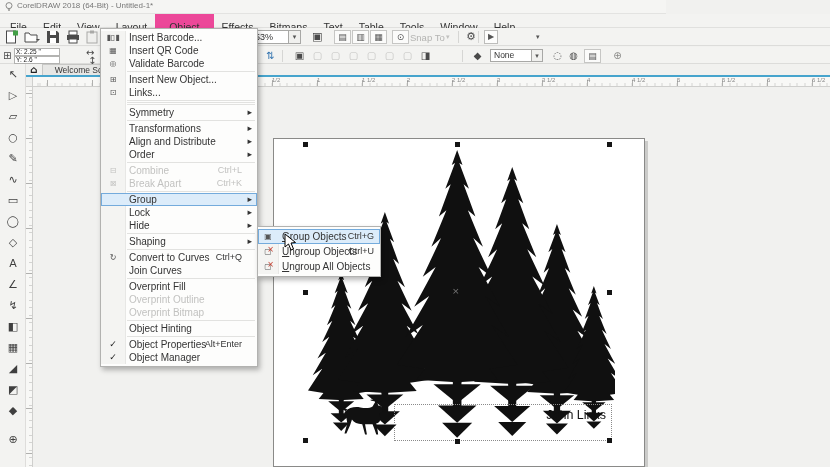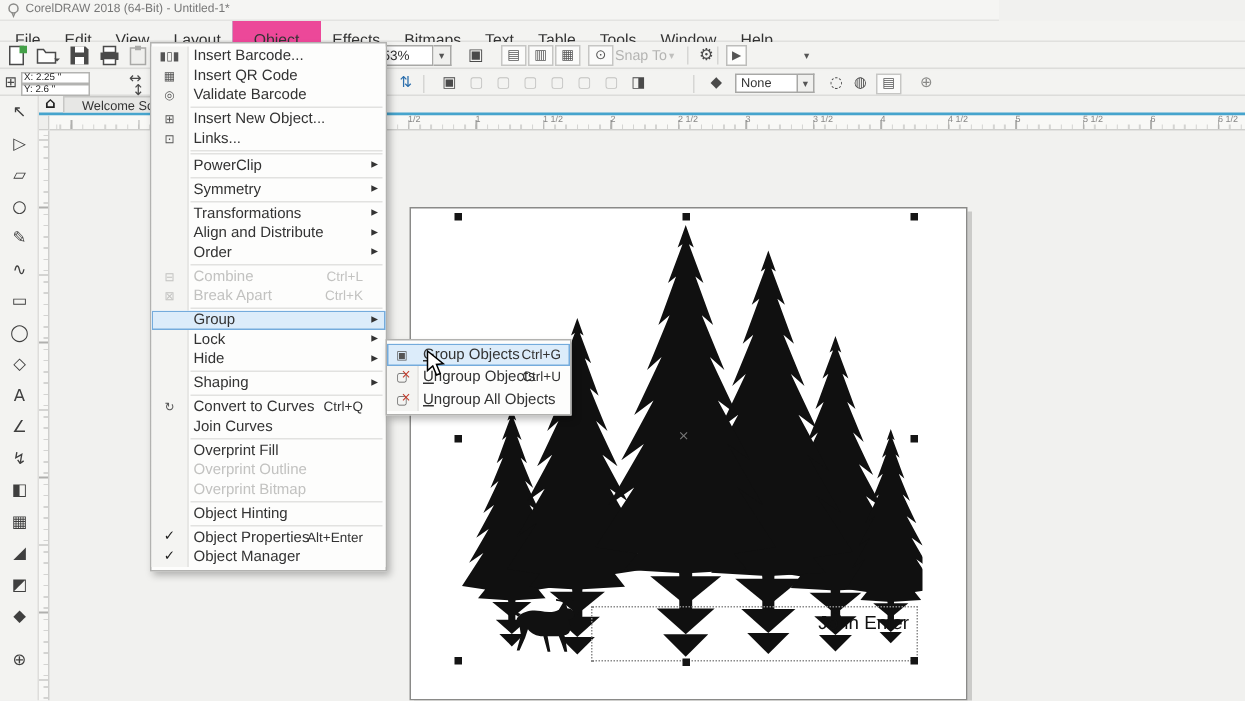--- a/index.html
+++ b/index.html
@@ -256,21 +256,21 @@
   </g>
   <g fill="none" stroke="#111" stroke-width="1.1">
     <path d="M42,5 C41,2 39,1 37,0"></path>
       <path d="M42,5 C43,2 45,1 47,1"></path>
     <path d="M41,3 C39,3 38,2 36,2"></path>
       <path d="M43,3 C45,3 46,2 48,3"></path>
   </g>
 </svg>
 
 <div id="quote-box">
-  <div class="q2">John Enter</div>
+  <div class="q2">John Links</div>
 </div>
 
 <div class="handle" style="left:303px; top:142px"></div>
 <div class="handle" style="left:455px; top:142px"></div>
 <div class="handle" style="left:607px; top:142px"></div>
 <div class="handle" style="left:303px; top:290px"></div>
 <div class="handle" style="left:607px; top:290px"></div>
 <div class="handle" style="left:303px; top:438px"></div>
 <div class="handle" style="left:455px; top:439px"></div>
 <div class="handle" style="left:607px; top:438px"></div>
@@ -321,25 +321,20 @@
         <span class="mi-sc"></span>
       </div>
 
 
       <div class="mi separator">
         <span class="mi-ic"></span>
         <span class="mi-lb"></span>
         <span class="mi-sc"></span>
       </div>
 
-      <div class="mi has-sub">
-        <span class="mi-ic"></span>
-        <span class="mi-lb">PowerClip</span>
-        <span class="mi-sc"></span>
-      </div>
 
       <div class="mi separator">
         <span class="mi-ic"></span>
         <span class="mi-lb"></span>
         <span class="mi-sc"></span>
       </div>
 
       <div class="mi has-sub">
         <span class="mi-ic"></span>
         <span class="mi-lb">Symmetry</span>

